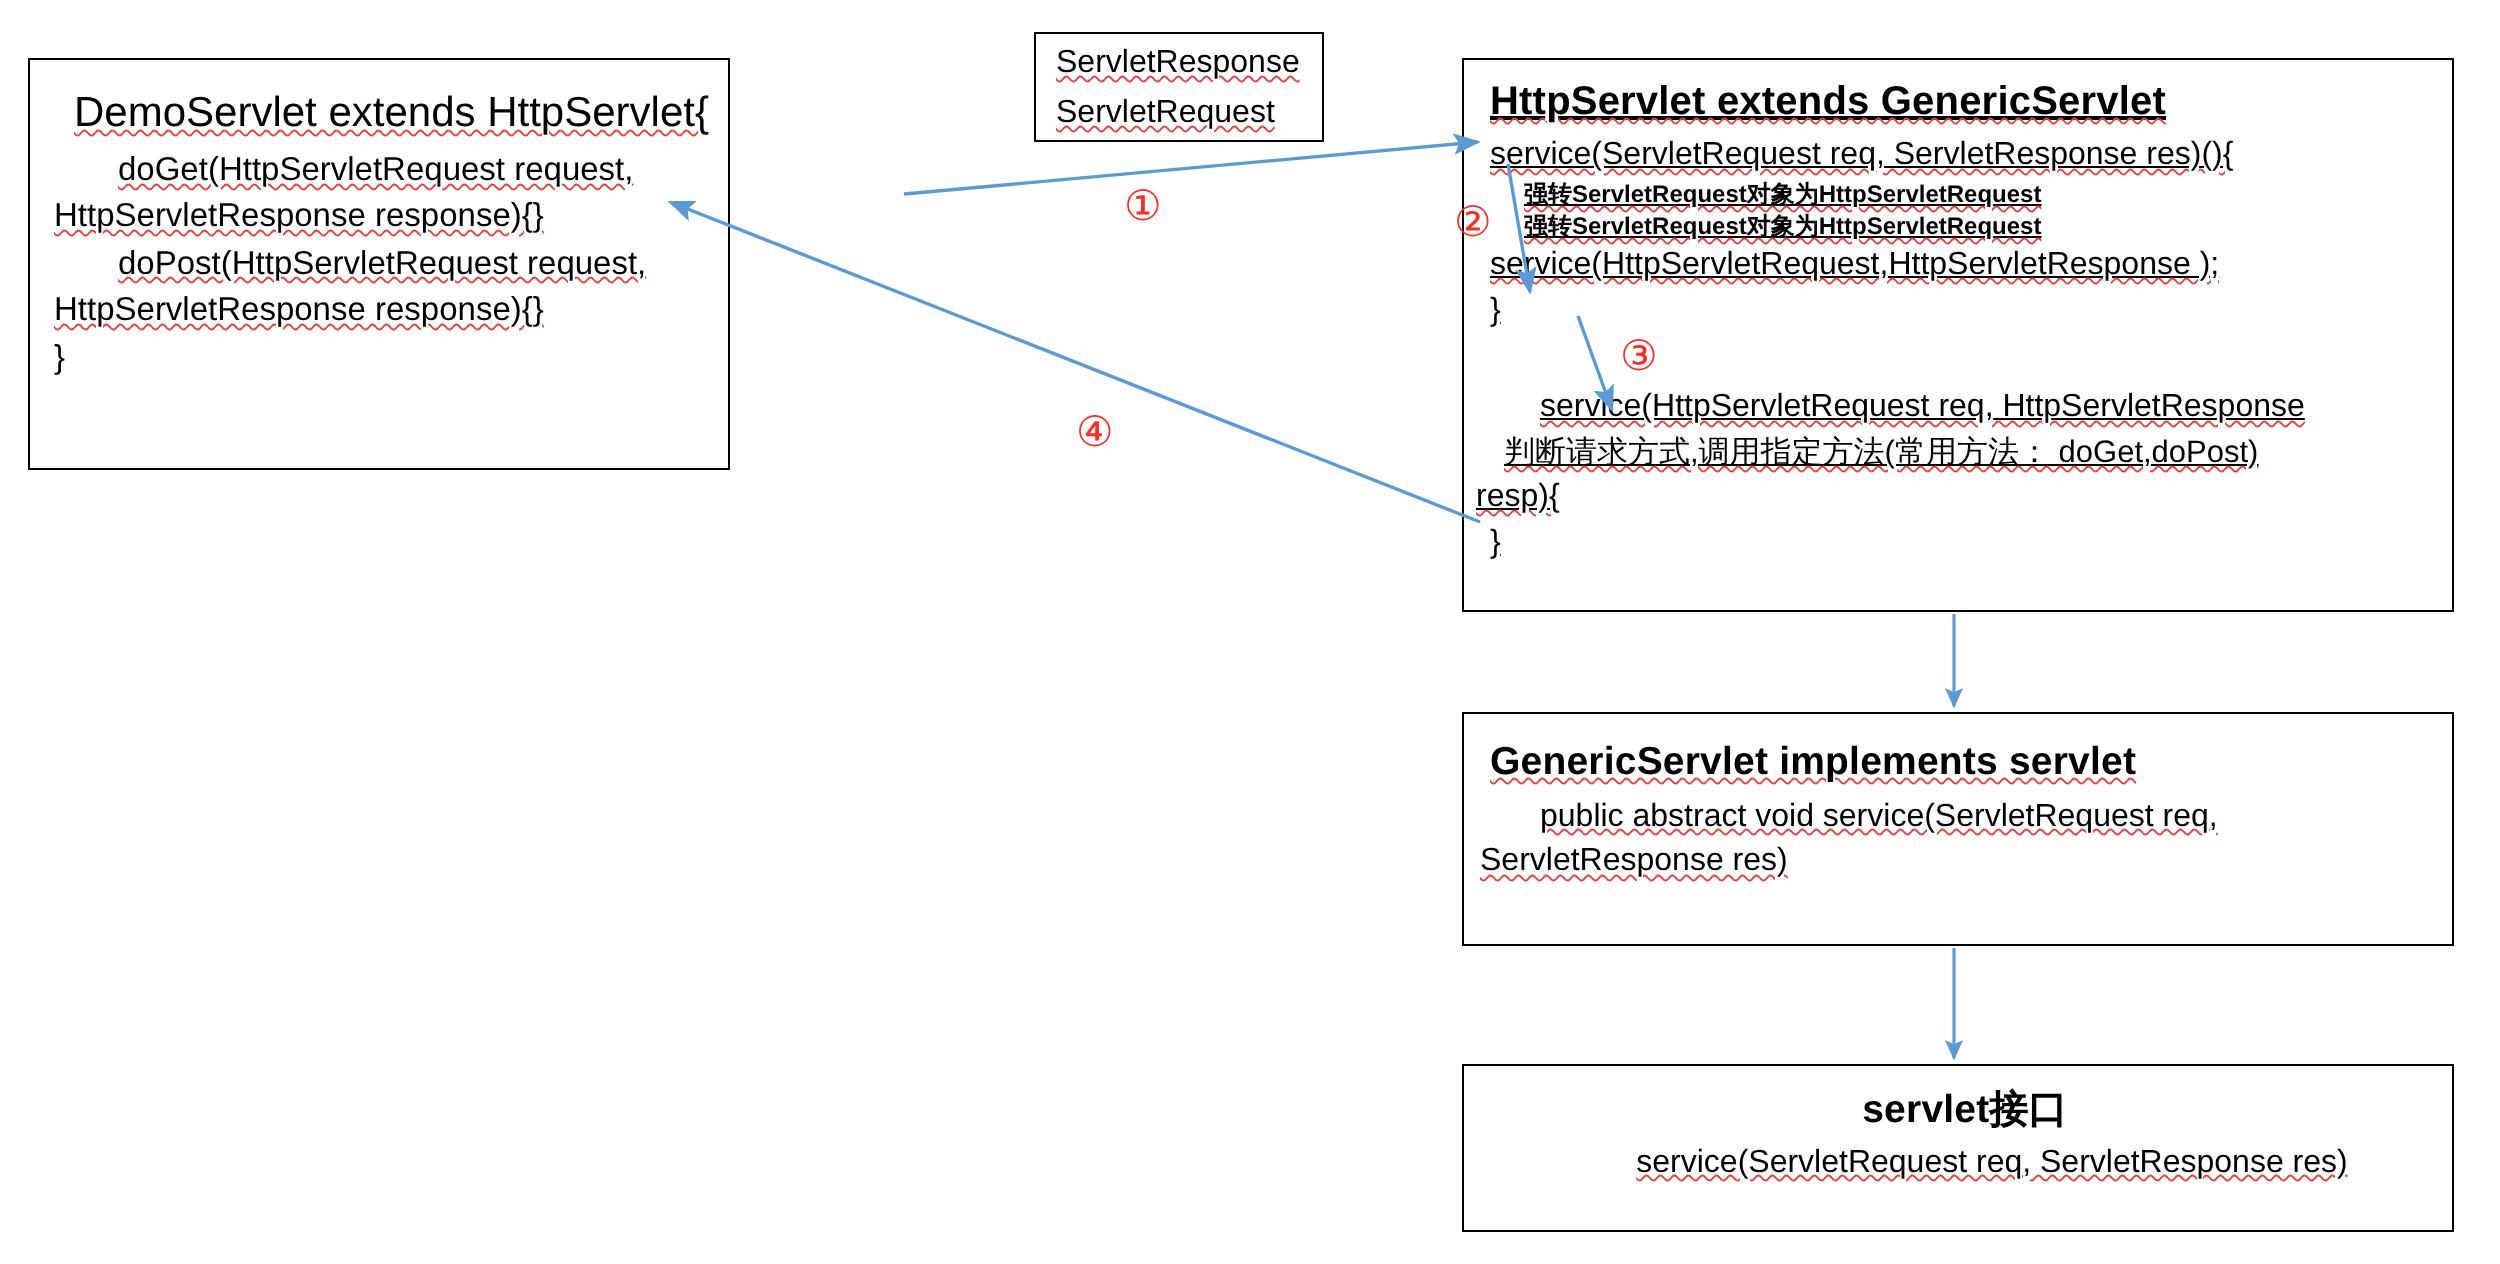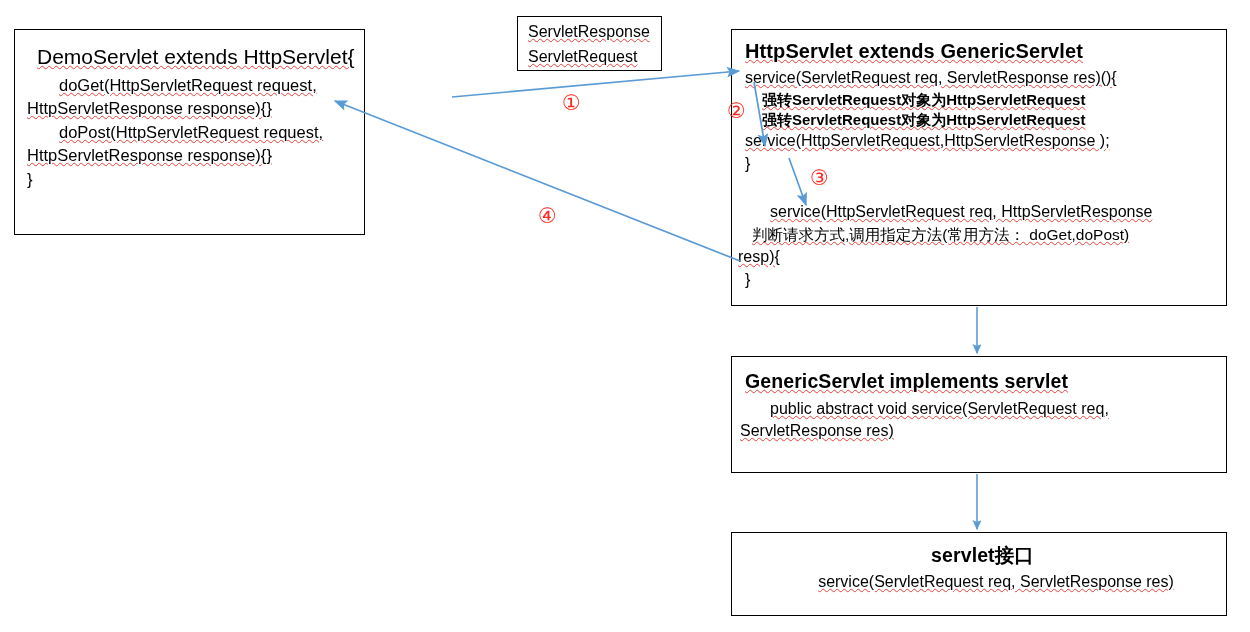--- a/index.html
+++ b/index.html
@@ -52,21 +52,21 @@
   #demo-box .body .indent { padding-left: 32px; }
 
   
   #req-res-box { left: 517px; top: 16px; width: 145px; height: 55px; }
   #req-res-box .line { font-size: 16px; margin-left: 4px; line-height: 1.55; }
 
   
   #http-box { left: 731px; top: 29px; width: 496px; height: 277px; }
   #http-box .title { font-size: 20px; margin: 3px 0 2px 7px; }
   #http-box .code  { font-size: 16px; margin-left: 7px; }
-  #http-box .cn    { font-size: 15px; font-weight: bold; margin-left: 24px; line-height: 1.33; }
+  #http-box .cn    { font-size: 12px; font-weight: bold; margin-left: 24px; line-height: 1.33; }
   #http-box .brace { font-size: 16px; margin-left: 7px; }
   #http-box .sig   { font-size: 16px; margin-left: 32px; }
   #http-box .cont  { font-size: 16px; margin-left: 0px; }
   #http-box .note  { font-size: 15.5px; margin-left: 14px; }
 
   
   #generic-box { left: 731px; top: 356px; width: 496px; height: 117px; }
   #generic-box .title { font-size: 19.5px; margin: 6px 0 2px 7px; }
   #generic-box .code  { font-size: 16px; margin-left: 2px; }
   #generic-box .code .indent { padding-left: 30px; }
@@ -130,21 +130,21 @@
       <div class="line">
         <span class="sq">ServletResponse</span>
       </div>
       <div class="line">
         <span class="sq">ServletRequest</span>
       </div>
     </div>
   </div>
 
   <div class="box" id="http-box">
-    <div class="box-inner" style="padding:4px 6px 4px 6px;">
+    <div class="box-inner" style="padding:4px 6px 4px 6px;text-decoration:underline;">
       <div class="line title hdr">
         <span class="sq">HttpServlet extends GenericServlet</span>
       </div>
       <div class="line code">
         <span class="sq">service(ServletRequest req, ServletResponse res)(){</span>
       </div>
       <div class="line cn">
         <span class="sq">强转ServletRequest对象为HttpServletRequest</span>
       </div>
       <div class="line cn">

